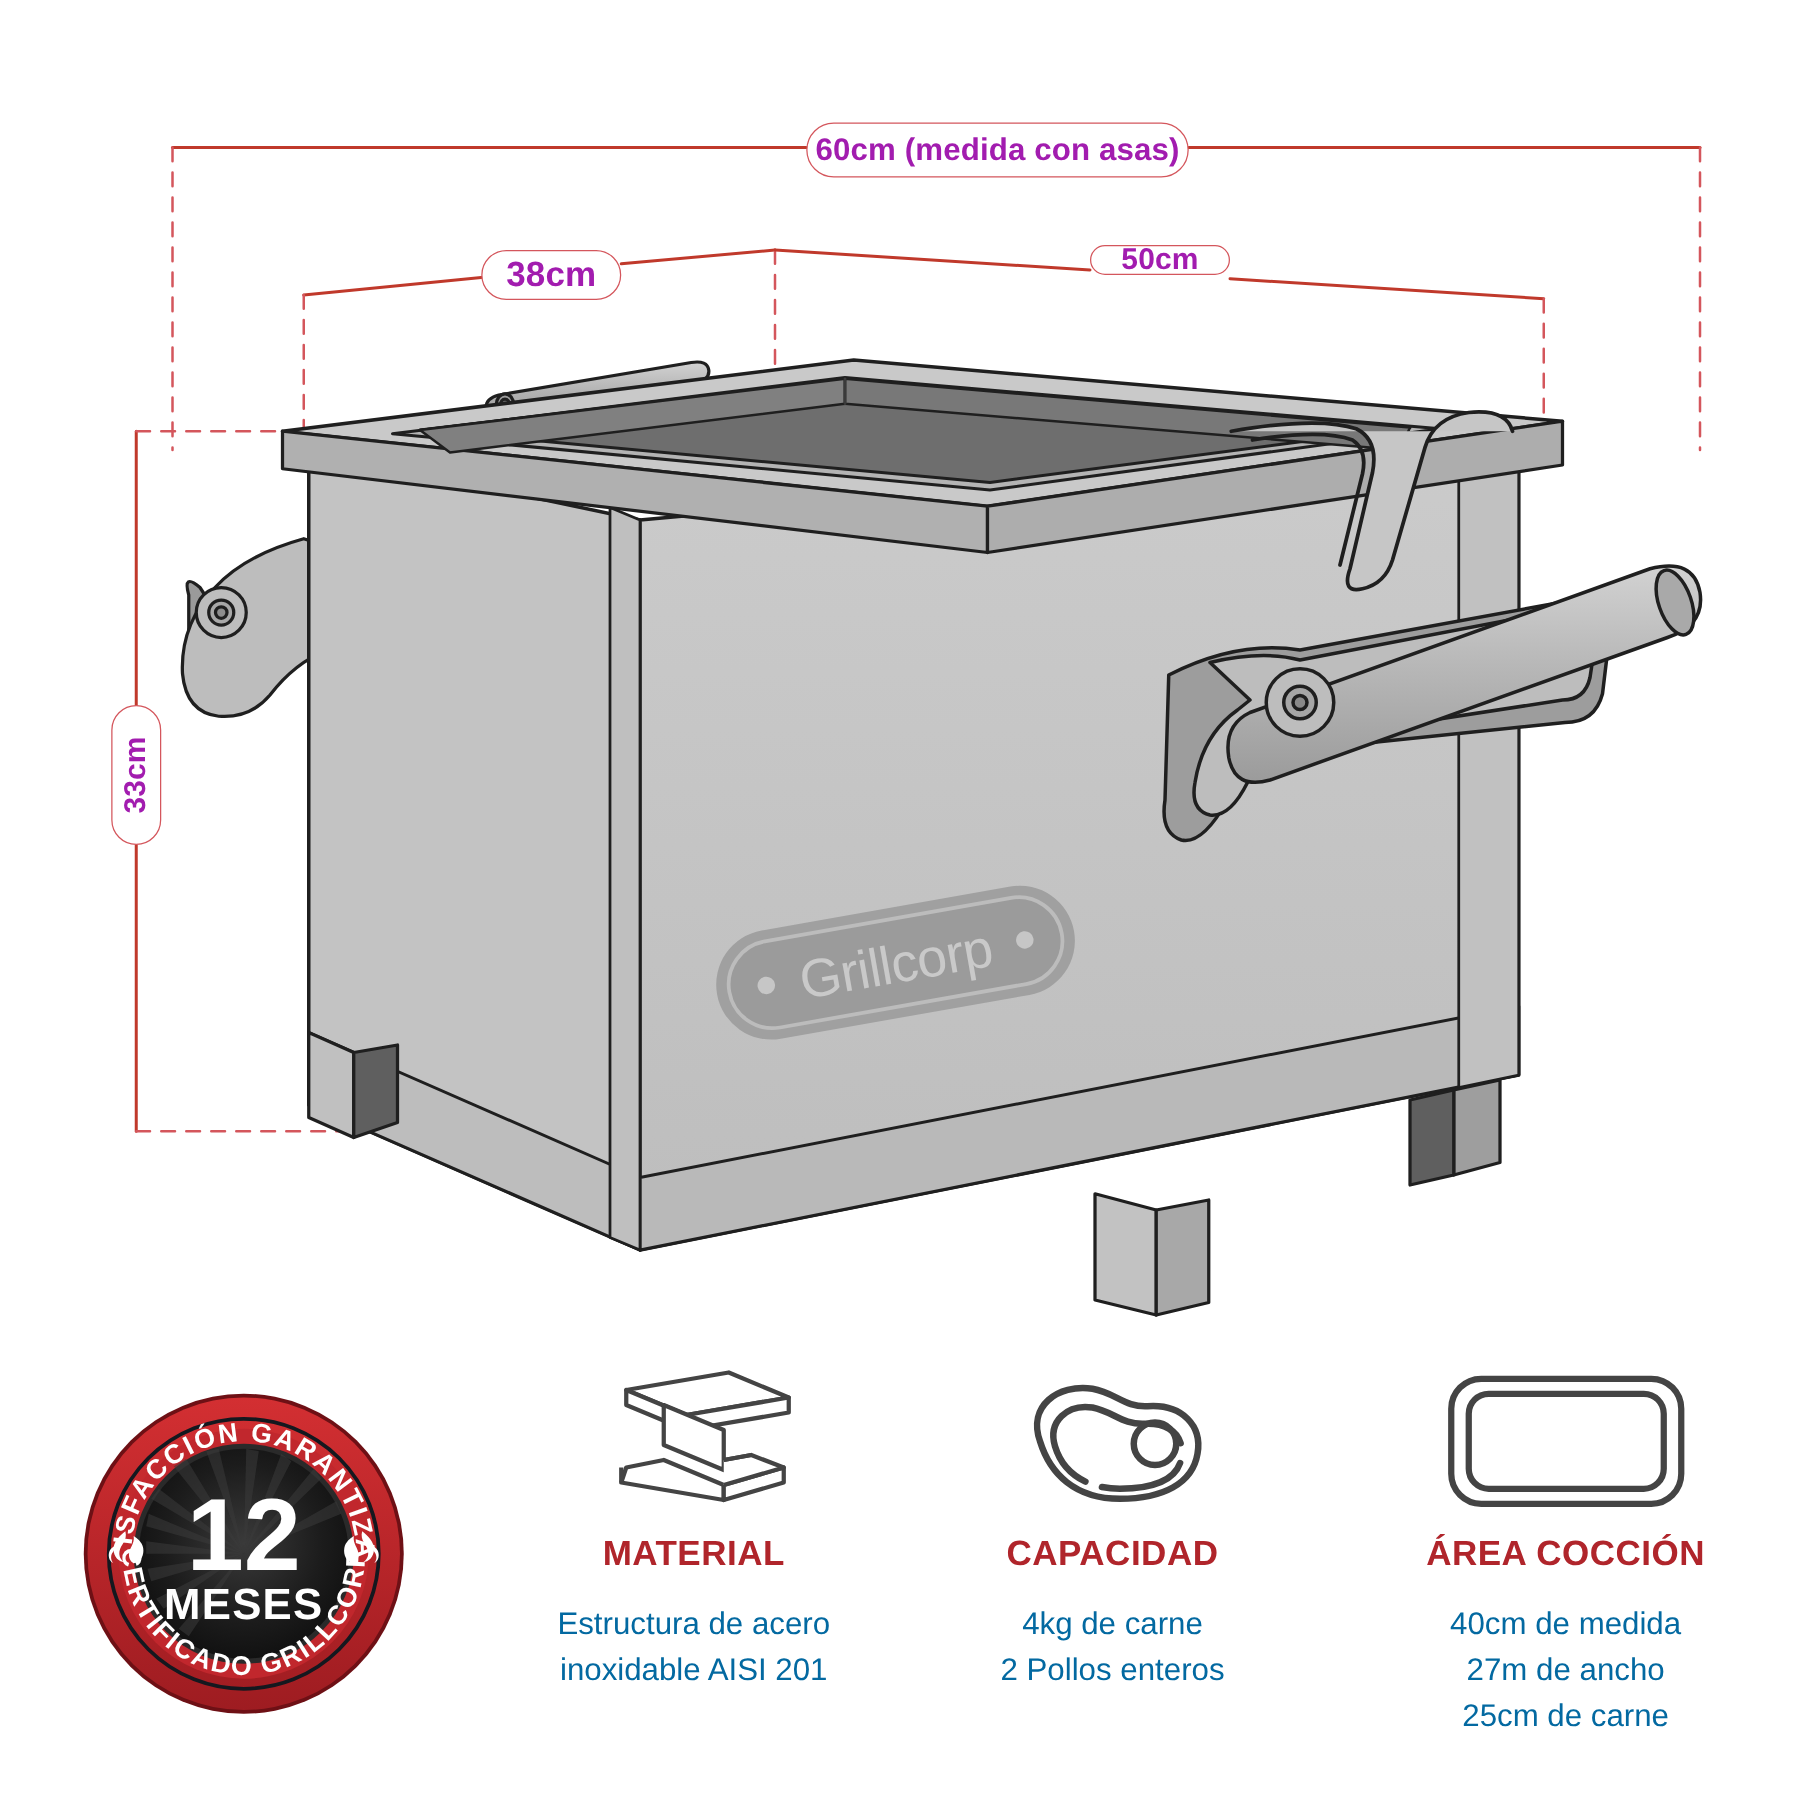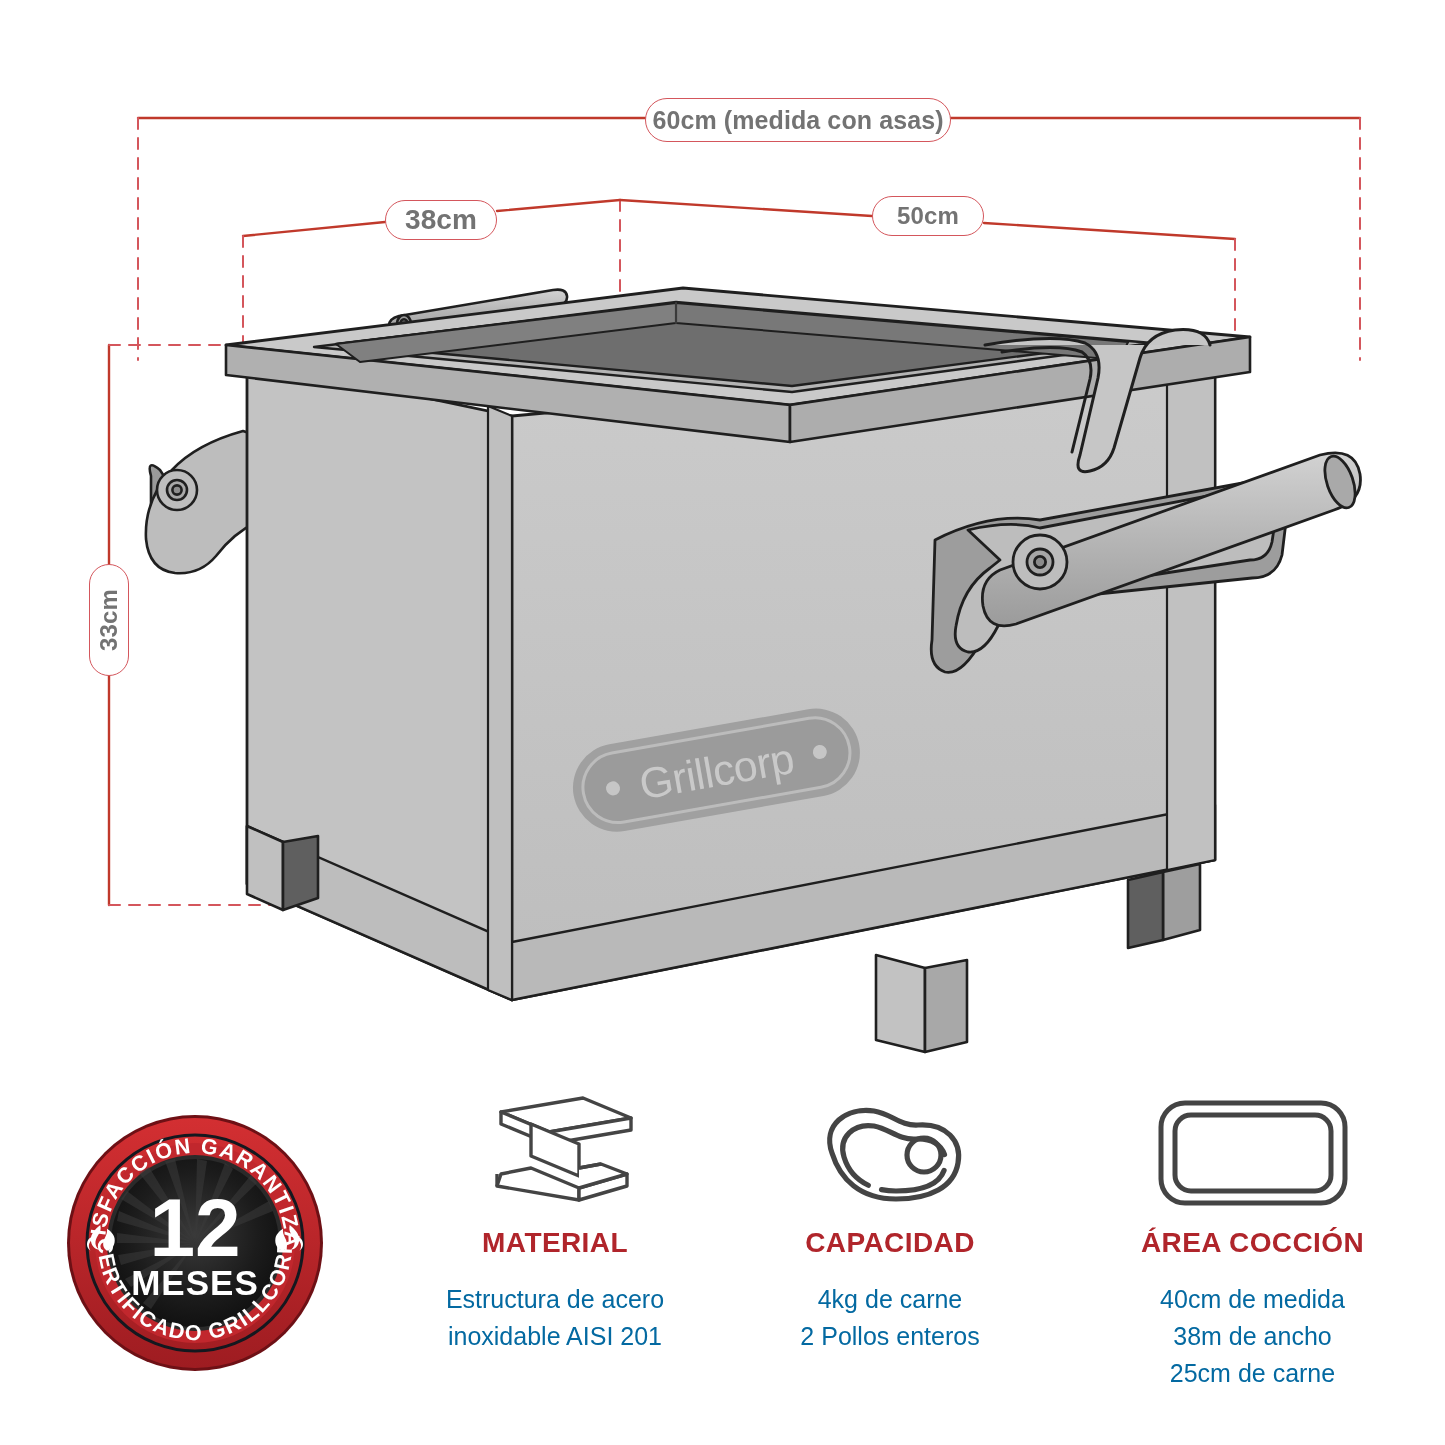--- a/index.html
+++ b/index.html
@@ -31,42 +31,42 @@
     height: 1075px;
   }
   #diagram svg { display: block; }
 
   
   .dim-pill {
     position: absolute;
     background: #ffffff;
     border: 1.6px solid #d4565c;
     border-radius: 40px;
-    color: #737373;
+    color: #a21caf;
     font-weight: bold;
     letter-spacing: 0.1px;
     display: flex;
     align-items: center;
     justify-content: center;
     white-space: nowrap;
     box-sizing: border-box;
   }
   #pill-60 {
     left: 645px; top: 98px;
     width: 306px; height: 44px;
     font-size: 25px;
   }
   #pill-38 {
     left: 385px; top: 200px;
     width: 112px; height: 40px;
     font-size: 28px;
   }
   #pill-50 {
     left: 872px; top: 196px;
-    width: 112px; height: 40px;
+    width: 112px; height: 24px;
     font-size: 24px;
   }
   #pill-33 {
     left: 89px; top: 564px;
     width: 40px; height: 112px;
     font-size: 24px;
   }
   #pill-33 span {
     transform: rotate(-90deg);
     display: block;
@@ -388,19 +388,19 @@
     <div class="feature-col col-area">
       <div class="feat-icon">
         <svg width="196" height="116" viewBox="0 0 196 116" xmlns="http://www.w3.org/2000/svg" fill="none" stroke="#444444" stroke-width="5" stroke-linejoin="round">
           <rect x="6" y="8" width="184" height="100" rx="24"></rect>
           <rect x="20" y="20" width="156" height="76" rx="16"></rect>
         </svg>
       </div>
       <div class="feat-title">ÁREA COCCIÓN</div>
       <div class="feat-lines">
         <div>40cm de medida</div>
-        <div>38m de ancho</div>
+        <div>27m de ancho</div>
         <div>25cm de carne</div>
       </div>
     </div>
 
   </div>
 </div>
 
 </body></html>

